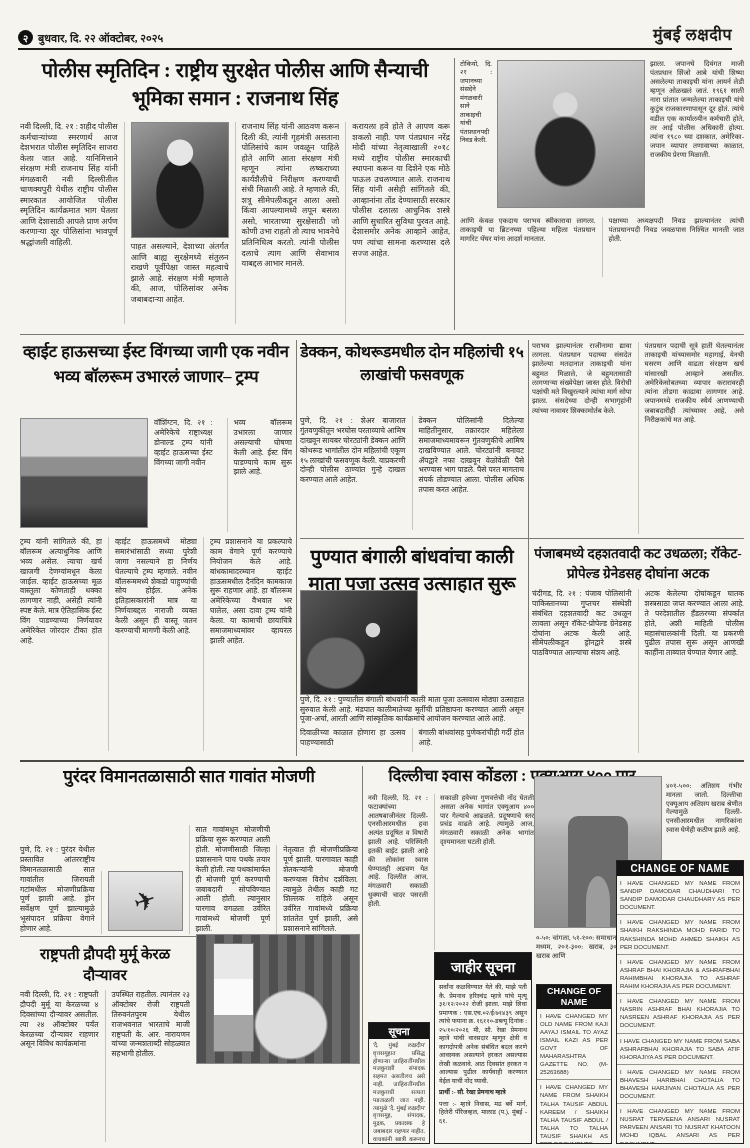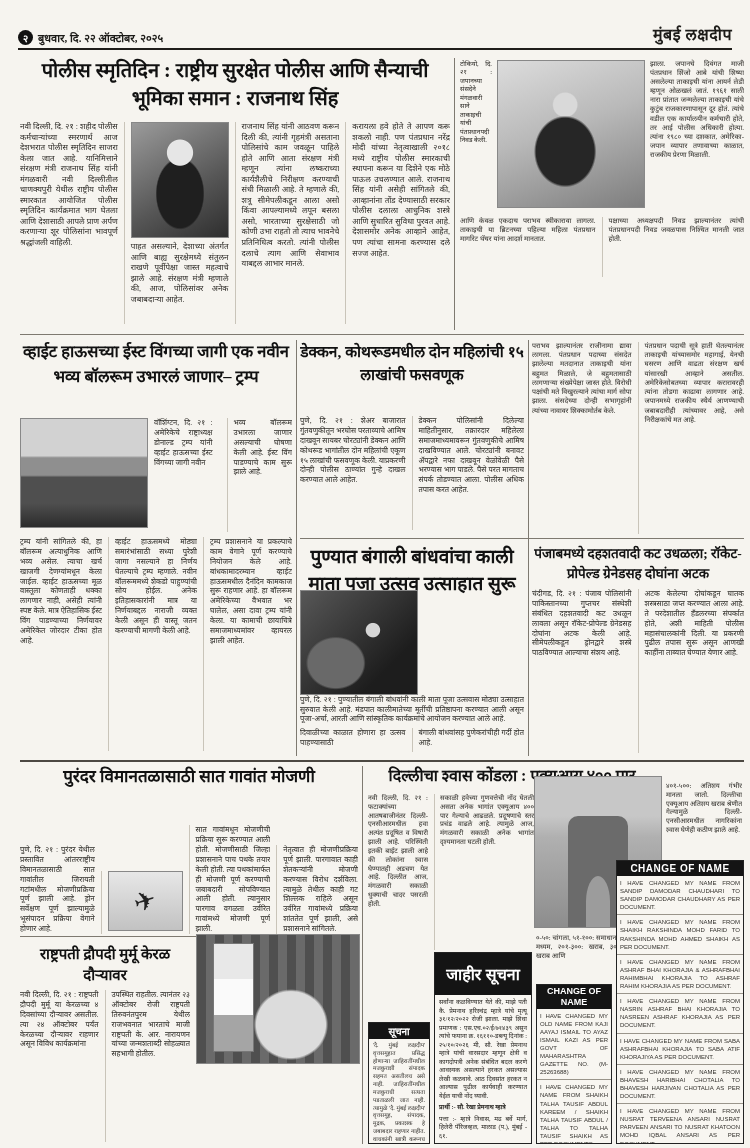--- a/index.html
+++ b/index.html
@@ -194,21 +194,21 @@
   <div class="photo ph-murmu abs" style="left:176px;top:-8px;width:164px;height:130px;">
     <div class="flag"></div>
   </div>
   <div class="cols bt75 abs" style="left:0;top:48px;width:170px;height:152px;overflow:hidden;">
     <div class="col">नवी दिल्ली, दि. २१ : राष्ट्रपती द्रौपदी मुर्मू या केरळच्या ४ दिवसांच्या दौऱ्यावर असतील. त्या २४ ऑक्टोबर पर्यंत केरळच्या दौऱ्यावर राहणार असून विविध कार्यक्रमांना</div>
     <div class="col">उपस्थित राहतील. त्यानंतर २३ ऑक्टोबर रोजी राष्ट्रपती तिरुवनंतपुरम येथील राजभवनात भारताचे माजी राष्ट्रपती के. आर. नारायणन यांच्या जन्मशताब्दी सोहळ्यात सहभागी होतील.</div>
   </div>
 </div>
 
 <div class="nbox" style="left:434px;top:952px;width:98px;height:192px;">
-  <div class="nhead" style="font-size:16px;padding:10px 0;font-family:Liberation Sans, sans-serif;">जाहीर सूचना</div>
+  <div class="nhead" style="font-size:14px;padding:4px 0;font-family:Liberation Serif, serif;">जाहीर सूचना</div>
   <div class="nbody" style="font-size:6.3px;">सर्वांना कळविण्यात येते की, माझे पती कै. प्रेमनाथ हरिश्चंद्र म्हात्रे यांचे मृत्यू ३१/१२/२०२२ रोजी झाला. माझे शिधा प्रमाणक : एस.एच.०२/ई/७१४३९ असून त्यांचे फयाना क्र. १६११०-डब्ल्यू दिनांक : २५/१०/२०२६ मी, सौ. रेखा प्रेमनाथ म्हात्रे यांची वारसदार म्हणून क्षेत्री व कागदोपत्री अनेक संबंधित बदल करणे आवश्यक असल्याने हरकत असल्यास लेखी कळवावे. आठ दिवसांत हरकत न आल्यास पुढील कार्यवाही करण्यात येईल याची नोंद घ्यावी.</div>
   <div class="nbody" style="font-size:6.3px;font-weight:bold;padding-top:0;">प्रार्थी :- सौ. रेखा प्रेमनाथ म्हात्रे</div>
   <div class="nbody" style="font-size:6.3px;padding-top:0;">पत्ता :- म्हात्रे निवास, मढ बर्वे मार्ग, हिलेरी पॅरिजव्हल, मालाड (प.), मुंबई - ६१.</div>
 </div>
 
 <div class="nbox" style="left:368px;top:1022px;width:62px;height:122px;">
   <div class="nhead" style="font-size:10px;padding:1px 0;font-family:'Liberation Serif',serif;">सूचना</div>
   <div class="nbody" style="font-size:5.8px;">'दै. मुंबई लक्षदीप' वृत्तसमूहात प्रसिद्ध होणाऱ्या जाहिरातींमधील मजकुराशी संपादक सहमत असतीलच असे नाही. जाहिरातींमधील मजकुराची सत्यता पडताळली जात नाही. त्यामुळे 'दै. मुंबई लक्षदीप' वृत्तसमूह, संपादक, मुद्रक, प्रकाशक हे जबाबदार राहणार नाहीत. वाचकांनी खात्री करूनच व्यवहार करावा.</div>
 </div>
 

